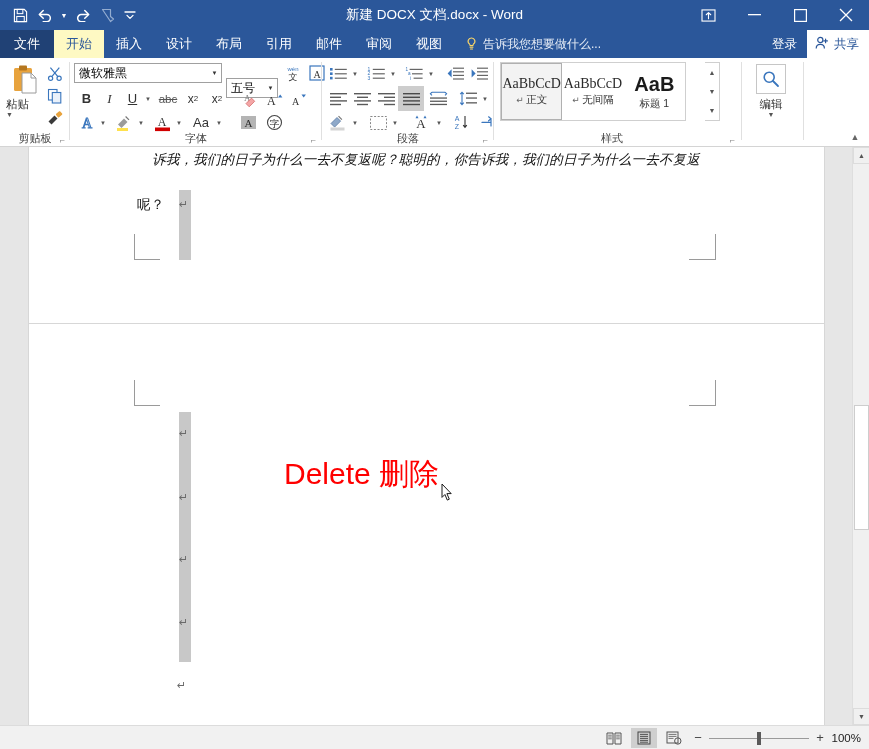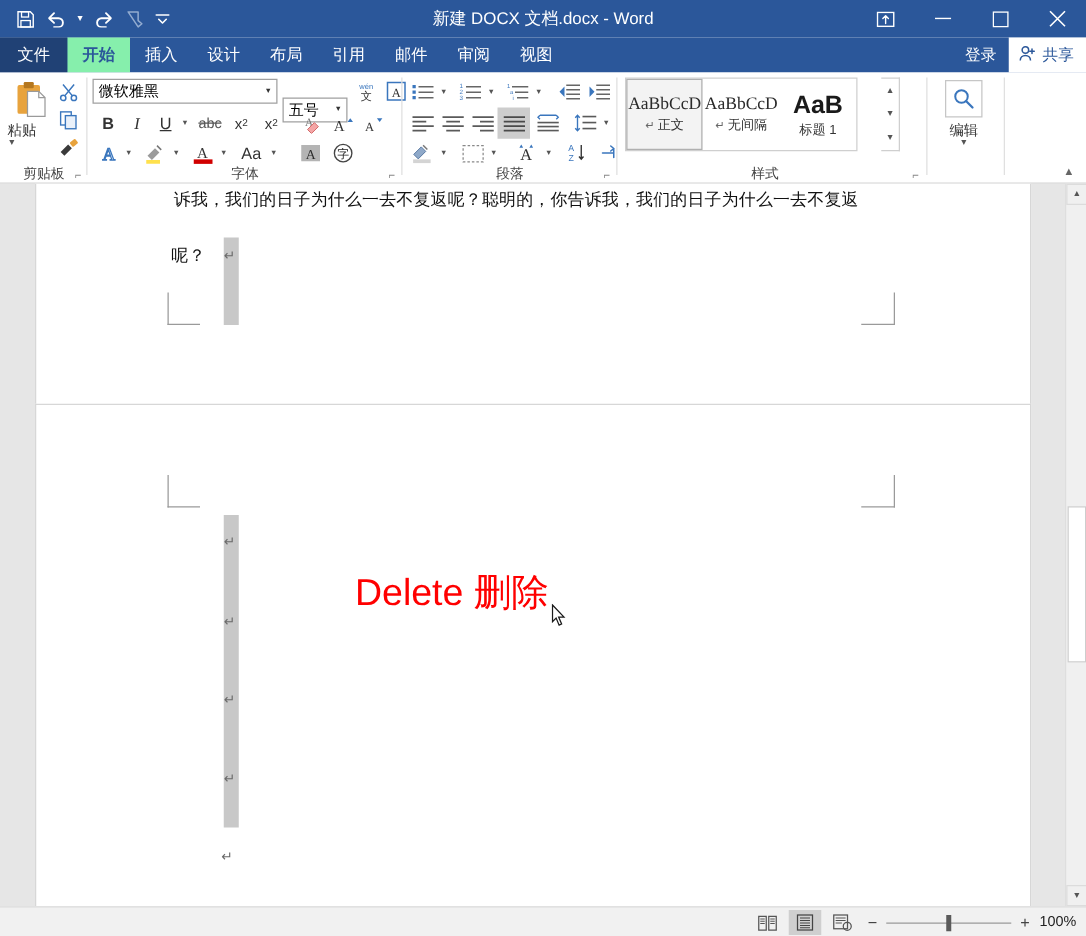--- a/index.html
+++ b/index.html
@@ -40,21 +40,21 @@
   
   .tabbar {
     position: absolute; left: 0; top: 30px; width: 869px; height: 28px;
     background: #2b579a; display: flex; align-items: stretch;
   }
   .tab {
     padding: 0 12px; height: 28px; line-height: 28px; font-size: 13px; color: #ffffff;
     white-space: nowrap;
   }
   .tab.file-tab { background: #204175; padding: 0 14px; }
-  .tab.active { background: #86efac; color: #2b579a; font-weight: bold; }
+  .tab.active { background: #fef9c3; color: #2b579a; }
   .tellme {
     display: flex; align-items: center; gap: 5px;
     margin-left: 12px; font-size: 12px; color: #e6ecf6; height: 28px;
   }
   .bulb { width: 12px; height: 14px; position: relative; display:inline-block; }
   .right-actions { position: absolute; right: 0; top: 0; height: 28px; display: flex; align-items: center; }
   .signin { font-size: 12.5px; color: #ffffff; padding: 0 10px; height: 28px; line-height: 28px; }
   .share {
     display: flex; align-items: center; gap: 5px; font-size: 12.5px; color: #2b579a;
     background: #ffffff; height: 28px; padding: 0 10px 0 8px;
@@ -263,20 +263,29 @@
   <div class="tabbar">
     <div class="tab file-tab">文件</div>
     <div class="tab active">开始</div>
     <div class="tab">插入</div>
     <div class="tab">设计</div>
     <div class="tab">布局</div>
     <div class="tab">引用</div>
     <div class="tab">邮件</div>
     <div class="tab">审阅</div>
     <div class="tab">视图</div>
+    <div class="tellme">
+      <span class="bulb">
+        <svg width="11" height="14" viewBox="0 0 11 14">
+            <path d="M5.5 1a3.3 3.3 0 0 0-2 6c.4.5.6 1 .6 1.6h2.8c0-.6.2-1.1.6-1.6A3.3 3.3 0 0 0 5.5 1z" fill="none" stroke="#ffd966" stroke-width="1.1"></path>
+            <path d="M4.1 10.3h2.8M4.5 12h2" stroke="#ffd966" stroke-width="1.1" stroke-linecap="round"></path>
+          </svg>
+      </span>
+      <span>告诉我您想要做什么...</span>
+    </div>
     <div class="right-actions">
       <div class="signin">登录</div>
       <div class="share">
         <span>
           <svg width="14" height="14" viewBox="0 0 14 14">
               <circle cx="5.3" cy="4" r="2.6" fill="none" stroke="#2b579a" stroke-width="1.2"></circle>
               <path d="M1.2 12.4c0-2.4 1.8-4 4.1-4s4.1 1.6 4.1 4" fill="none" stroke="#2b579a" stroke-width="1.2"></path>
               <path d="M10.6 3.1v3.6M8.8 4.9h3.6" stroke="#2b579a" stroke-width="1.2" stroke-linecap="round"></path>
             </svg>
         </span>
@@ -620,21 +629,21 @@
       </div>
       <div class="gdiv" style="right:0;"></div>
     </div>
 
     <div class="collapse-ribbon">▲</div>
   </div>
 
   <div class="docarea">
 
     <div class="page page1">
-      <div class="doctext" style="left:110px; top:113px;">诉我，我们的日子为什么一去不复返呢？聪明的，你告诉我，我们的日子为什么一去不复返</div>
+      <div class="doctext" style="left:123px; top:113px;font-style:italic;">诉我，我们的日子为什么一去不复返呢？聪明的，你告诉我，我们的日子为什么一去不复返</div>
 
       <div class="sel-band" style="left:150px; top:152px; width:12px; height:70px;"></div>
       <div class="doctext" style="left:108px; top:158px;">呢？</div>
       <div class="doctext pmark" style="left:150px; top:160px;">↵</div>
 
       <div class="mark-v" style="left:105px; top:196px; height:26px;"></div>
       <div class="mark-h" style="left:105px; top:221px; width:26px;"></div>
       <div class="mark-v" style="left:686px; top:196px; height:26px;"></div>
       <div class="mark-h" style="left:660px; top:221px; width:27px;"></div>
     </div>

